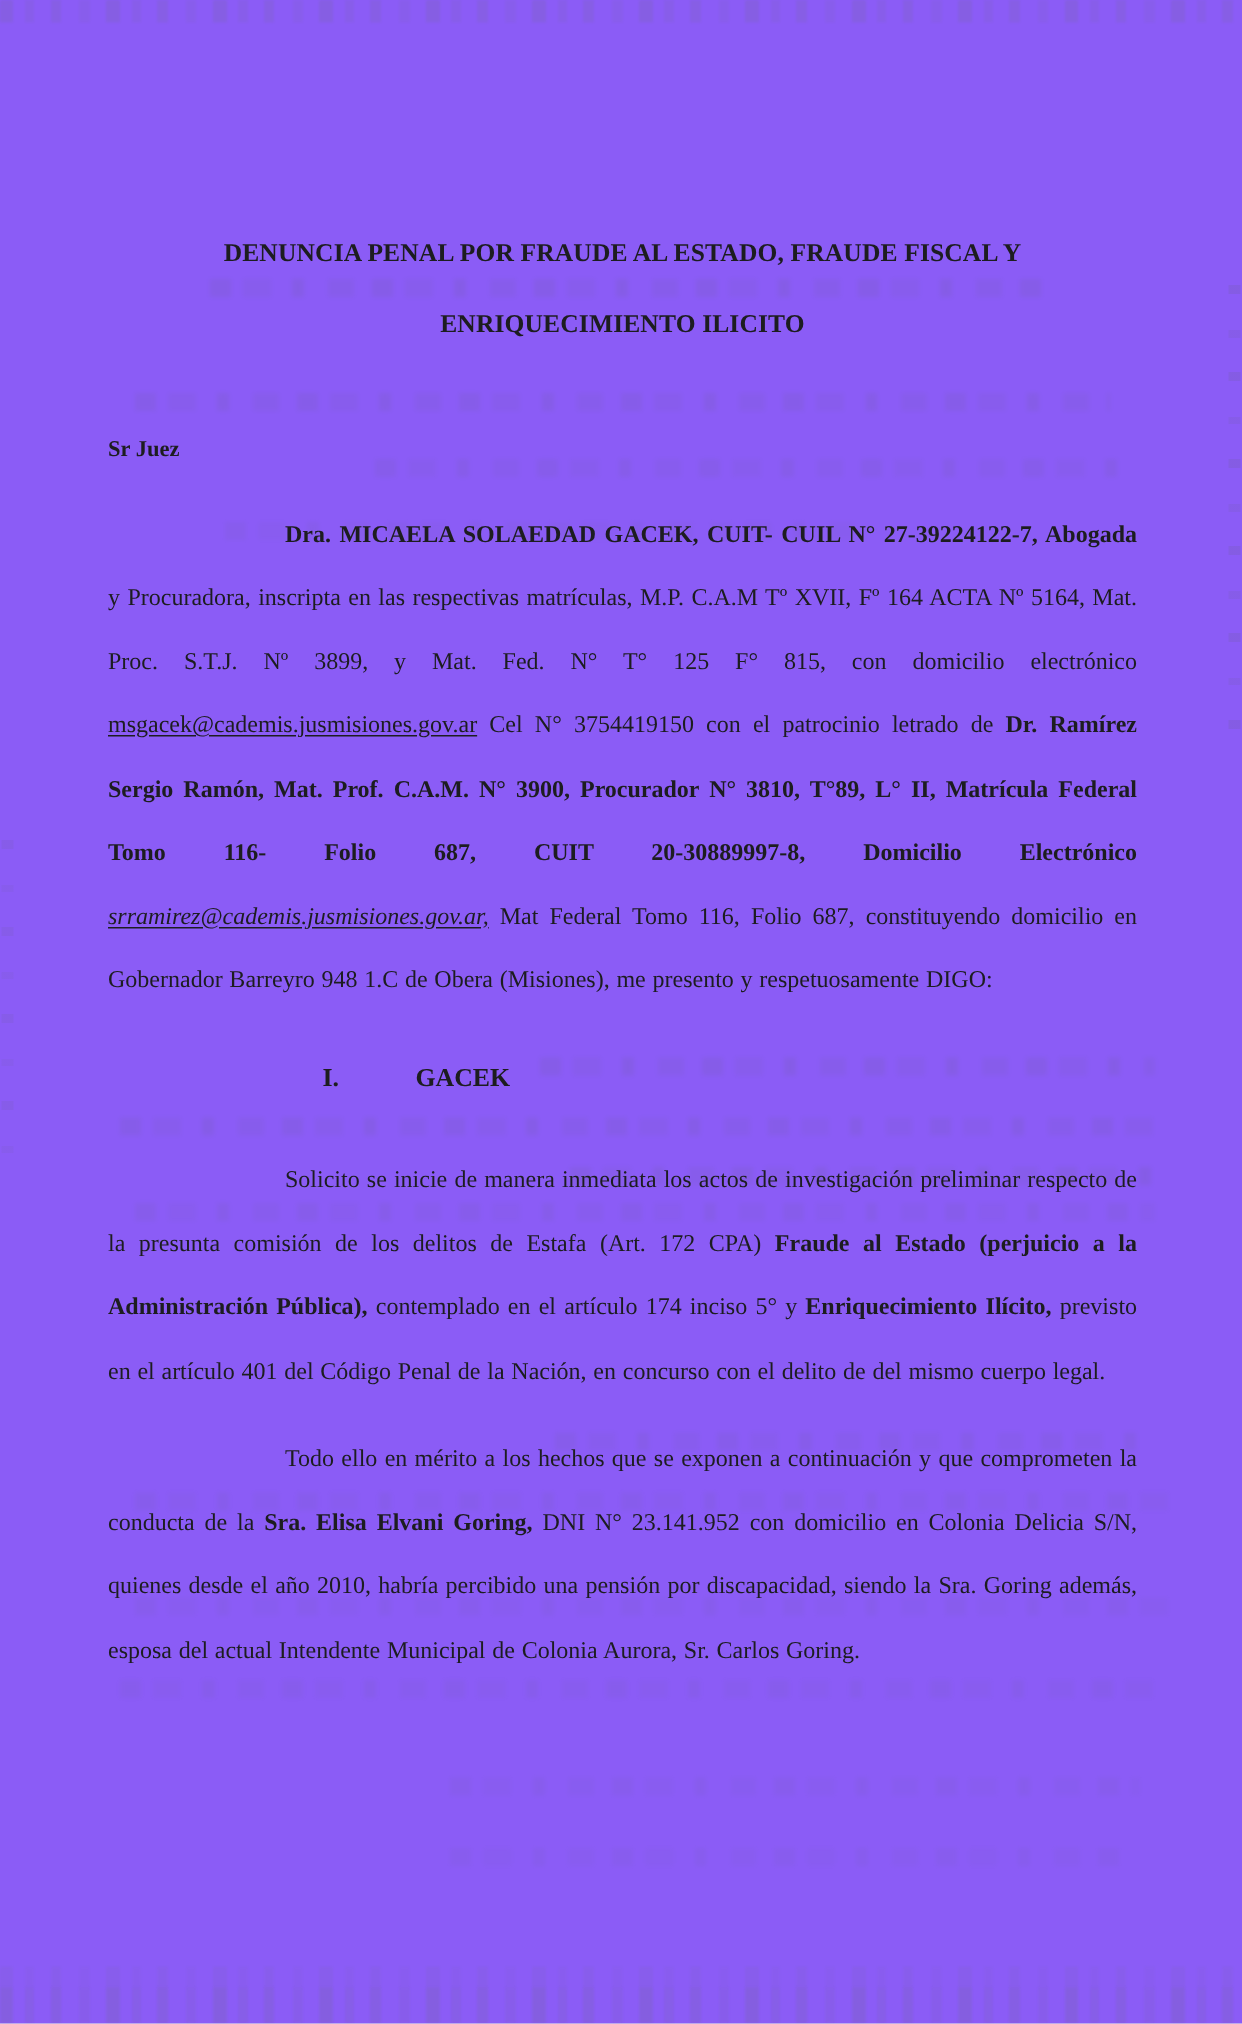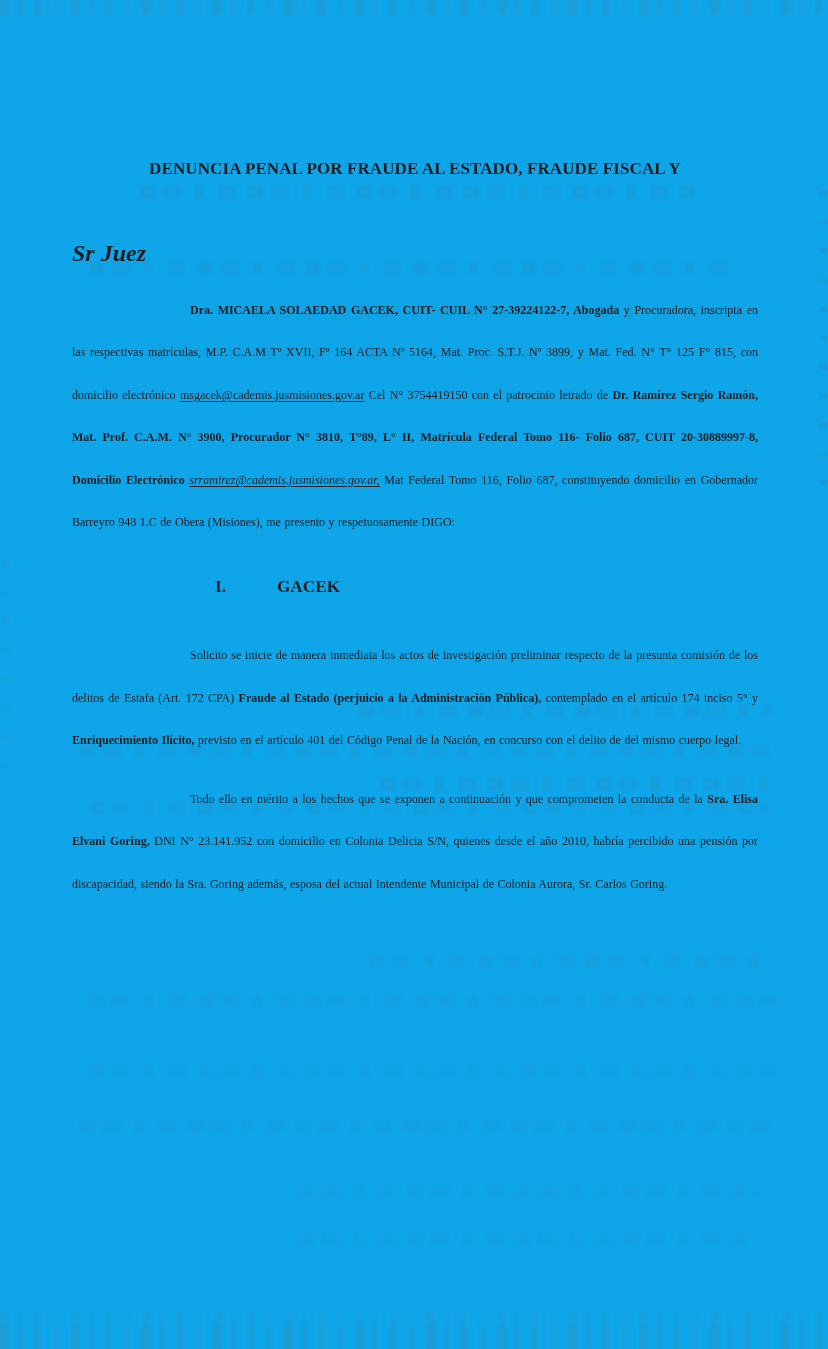--- a/index.html
+++ b/index.html
@@ -1,21 +1,21 @@
 <!DOCTYPE html>
 <html><head>
 <meta charset="utf-8">
 <style>
   html, body { margin: 0; padding: 0; background: #e8e8e8; }
   .page {
     position: relative;
     width: 828px;
     height: 1349px;
     margin: 0 auto;
-    background: #0ea5e9;
+    background: #8b5cf6;
     overflow: hidden;
     font-family: "Liberation Serif", "DejaVu Serif", serif;
     color: #1d1d20;
   }
   .content {
     position: absolute;
     left: 72px;
     width: 686px;
     top: 0;
   }
@@ -23,27 +23,26 @@
     margin-top: 145px;
     text-align: center;
     font-weight: bold;
     font-size: 17px;
     line-height: 47px;
     letter-spacing: 0.1px;
   }
   .salutation {
     margin-top: 40px;
     font-weight: bold;
-    font-size: 24px;
+    font-size: 15px;
     line-height: 42.5px;
-    font-style: italic;
   }
   .para {
     margin: 0;
-    font-size: 12px;
+    font-size: 16px;
     line-height: 42.5px;
     text-align: justify;
     text-indent: 118px;
     word-spacing: 0.5px;
   }
   .para-1 { margin-top: 14px; }
   .para-2 { margin-top: 26px; }
   .para-3 { margin-top: 16px; }
   .heading {
     margin-top: 22px;
@@ -116,20 +115,21 @@
   <div class="bleed" style="top:955px; left:370px; width:400px; opacity:.40"></div>
   <div class="bleed" style="top:995px; left:90px;  width:690px; opacity:.33"></div>
   <div class="bleed" style="top:1065px; left:90px; width:690px; opacity:.30"></div>
   <div class="bleed" style="top:1120px; left:80px; width:700px; opacity:.33"></div>
   <div class="bleed" style="top:1185px; left:300px; width:460px; opacity:.30"></div>
   <div class="bleed" style="top:1232px; left:300px; width:450px; opacity:.28"></div>
 
   <div class="content">
     <div class="title">
       <div>DENUNCIA PENAL POR FRAUDE AL ESTADO, FRAUDE FISCAL Y</div>
+      <div>ENRIQUECIMIENTO ILICITO</div>
     </div>
     <div class="salutation">Sr Juez</div>
     <div id="blocks-host">
         <p class="para para-1"><span class="b">Dra. MICAELA SOLAEDAD GACEK, CUIT- CUIL N° 27-39224122-7, Abogada</span><span> y Procuradora, inscripta en las respectivas matrículas, M.P. C.A.M Tº XVII, Fº 164 ACTA Nº 5164, Mat. Proc. S.T.J. Nº 3899, y Mat. Fed. N° T° 125 F° 815, con domicilio electrónico </span><span class="u">msgacek@cademis.jusmisiones.gov.ar</span><span> Cel N° 3754419150 con el patrocinio letrado de </span><span class="b">Dr. Ramírez Sergio Ramón, Mat. Prof. C.A.M. N° 3900, Procurador N° 3810, T°89, L° II, Matrícula Federal Tomo 116- Folio 687, CUIT 20-30889997-8, Domicilio Electrónico </span><span class="i u">srramirez@cademis.jusmisiones.gov.ar,</span><span> Mat Federal Tomo 116, Folio 687, constituyendo domicilio en Gobernador Barreyro 948 1.C de Obera (Misiones), me presento y respetuosamente DIGO:</span></p>
         <div class="heading"><span class="heading-num">I.</span><span>GACEK</span></div>
         <p class="para para-2"><span>Solicito se inicie de manera inmediata los actos de investigación preliminar respecto de la presunta comisión de los delitos de Estafa (Art. 172 CPA) </span><span class="b">Fraude al Estado (perjuicio a la Administración Pública),</span><span> contemplado en el artículo 174 inciso 5° y </span><span class="b">Enriquecimiento Ilícito,</span><span> previsto en el artículo 401 del Código Penal de la Nación, en concurso con el delito de del mismo cuerpo legal.</span></p>
         <p class="para para-3"><span>Todo ello en mérito a los hechos que se exponen a continuación y que comprometen la conducta de la </span><span class="b">Sra. Elisa Elvani Goring,</span><span> DNI N° 23.141.952 con domicilio en Colonia Delicia S/N, quienes desde el año 2010, habría percibido una pensión por discapacidad, siendo la Sra. Goring además, esposa del actual Intendente Municipal de Colonia Aurora, Sr. Carlos Goring.</span></p>
       </div>
   </div>
 

